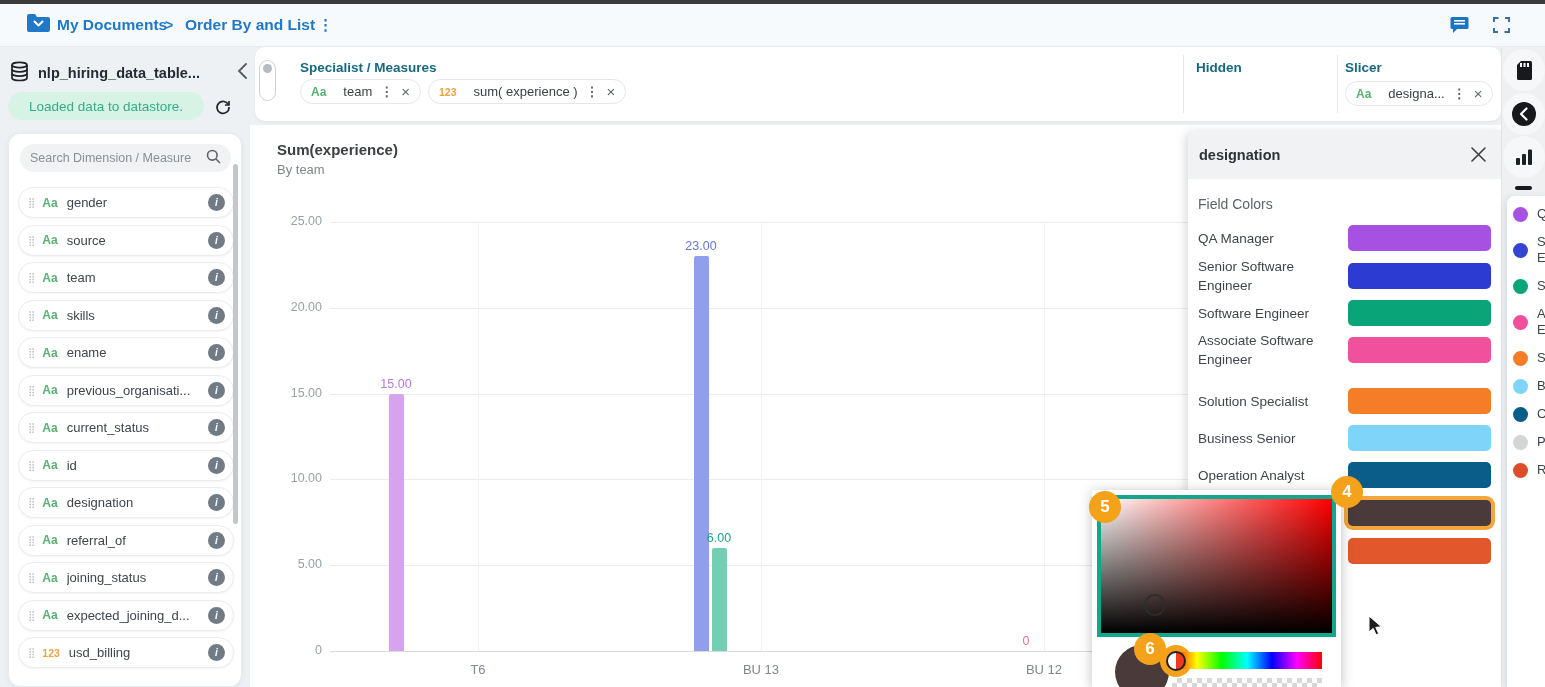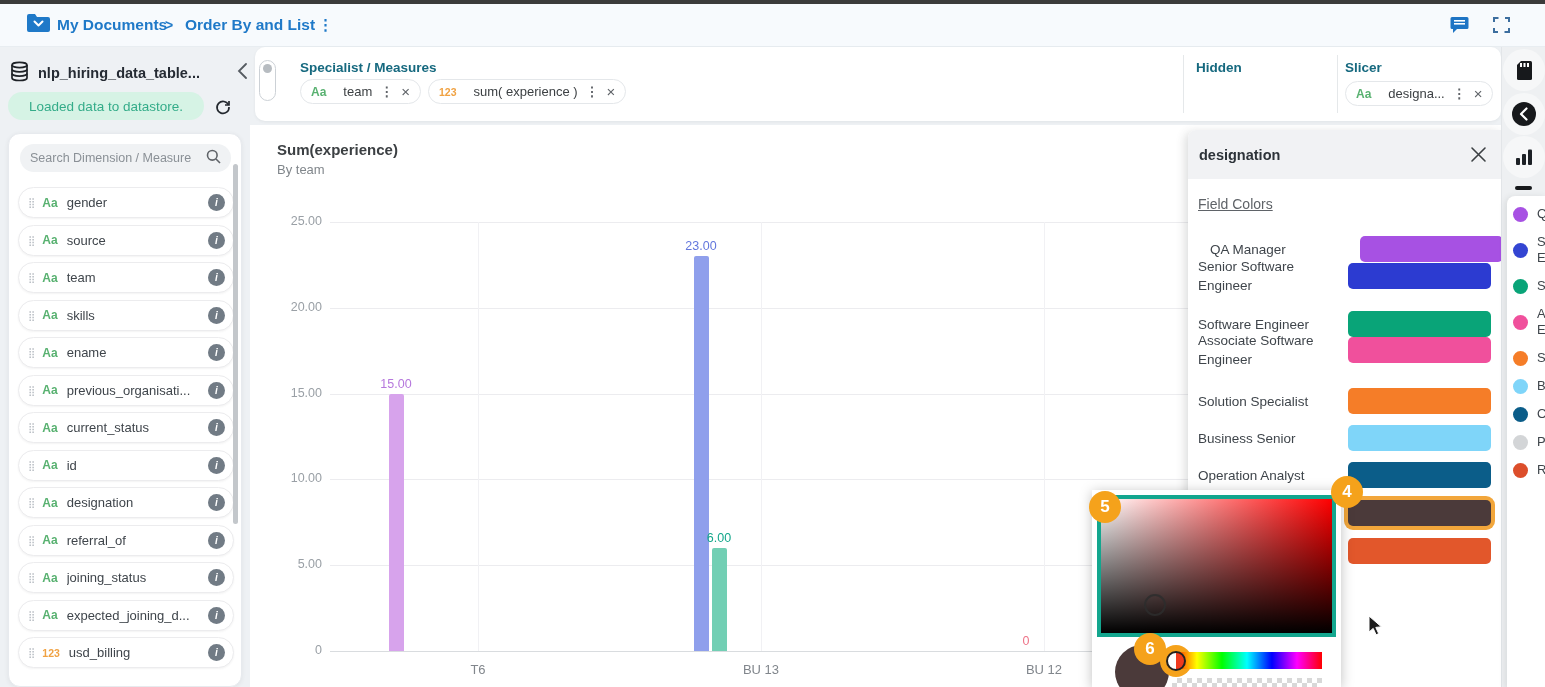--- a/index.html
+++ b/index.html
@@ -75,21 +75,21 @@
   .bar { width:15px; border-radius:2px 2px 0 0; }
   .blabel { width:60px; text-align:center; font-size:12.5px; }
 
   
   #color-panel { left:1188px; top:130px; width:313px; height:557px; background:#fff;
       box-shadow:-3px 2px 10px rgba(60,64,67,.18); border-radius:8px 0 0 0; }
   #panel-header { position:absolute; left:0; top:0; width:100%; height:49px; background:#f1f2f4;
       border-radius:8px 0 0 0; display:flex; align-items:center; padding:0 14px 0 11px; }
   #panel-title { font-size:14.5px; font-weight:700; color:#2d3339; }
   #panel-close { margin-left:auto; cursor:pointer; display:flex; }
-  #fc-label { position:absolute; left:10px; top:66px; font-size:14px; color:#5f6368;text-decoration:underline; }
+  #fc-label { position:absolute; left:10px; top:66px; font-size:14px; color:#5f6368; }
   .crow { left:10px; width:293px; height:26px; display:flex; align-items:center; justify-content:space-between; }
   .crow-label { width:152px; font-size:13.5px; color:#3f454b; line-height:19px; }
   .swatch { width:144px; height:26px; border-radius:5px; cursor:pointer; }
   .swatch.hl { box-shadow:0 0 0 4px #f2a63b; }
 
   
   #picker { left:1092px; top:490px; width:249px; height:197px; background:#fff;
       box-shadow:0 2px 12px rgba(0,0,0,.25); z-index:50; }
   #sat-square { position:absolute; left:5px; top:5px; width:239px; height:142px; border:4px solid #13a68e;
       background:linear-gradient(to top, #000, rgba(0,0,0,0)), linear-gradient(to right, #fff, #f00); }
@@ -346,29 +346,29 @@
     <div id="panel-header">
       <span id="panel-title">designation</span>
       <span id="panel-close">
         <svg width="17" height="17" viewBox="0 0 17 17" stroke="#3c4043" stroke-width="1.6" stroke-linecap="round">
             <path d="M2 2l13 13M15 2L2 15"></path>
           </svg>
       </span>
     </div>
     <div id="fc-label">Field Colors</div>
     <div id="color-rows">
-        <div class="crow abs" style="top: 106px; margin-left: 12px;">
+        <div class="crow abs" style="top: 95px;">
           <div class="crow-label">QA Manager</div>
           <div class="swatch" style="background: rgb(167, 81, 227);"></div>
         </div>
         <div class="crow abs" style="top: 133px;">
           <div class="crow-label">Senior Software Engineer</div>
           <div class="swatch" style="background: rgb(44, 59, 209);"></div>
         </div>
-        <div class="crow abs" style="top: 181px;">
+        <div class="crow abs" style="top: 170px;">
           <div class="crow-label">Software Engineer</div>
           <div class="swatch" style="background: rgb(9, 164, 120);"></div>
         </div>
         <div class="crow abs" style="top: 207px;">
           <div class="crow-label">Associate Software Engineer</div>
           <div class="swatch" style="background: rgb(240, 80, 156);"></div>
         </div>
         <div class="crow abs" style="top: 258px;">
           <div class="crow-label">Solution Specialist</div>
           <div class="swatch" style="background: rgb(245, 125, 40);"></div>

